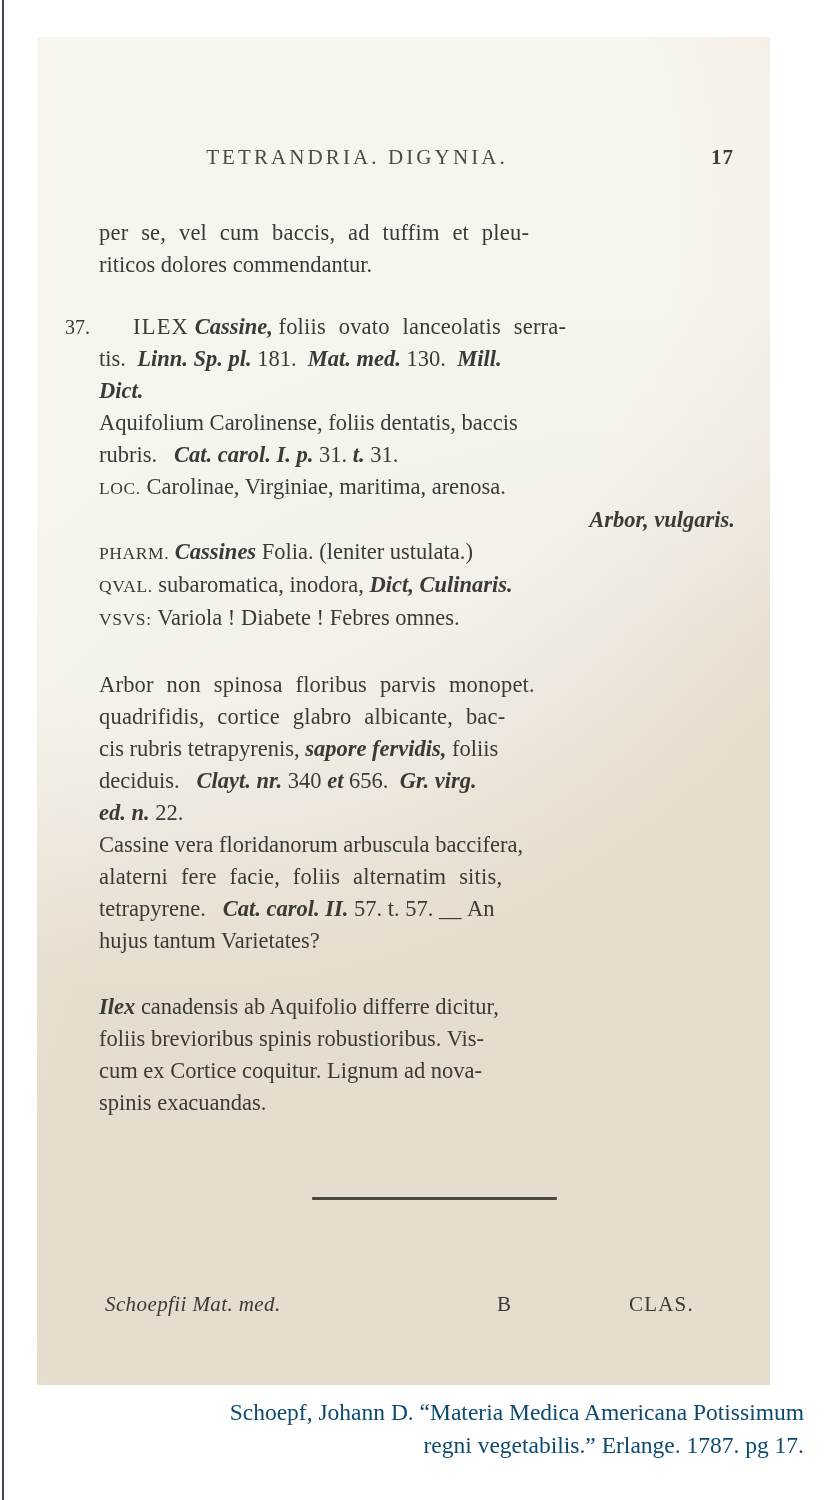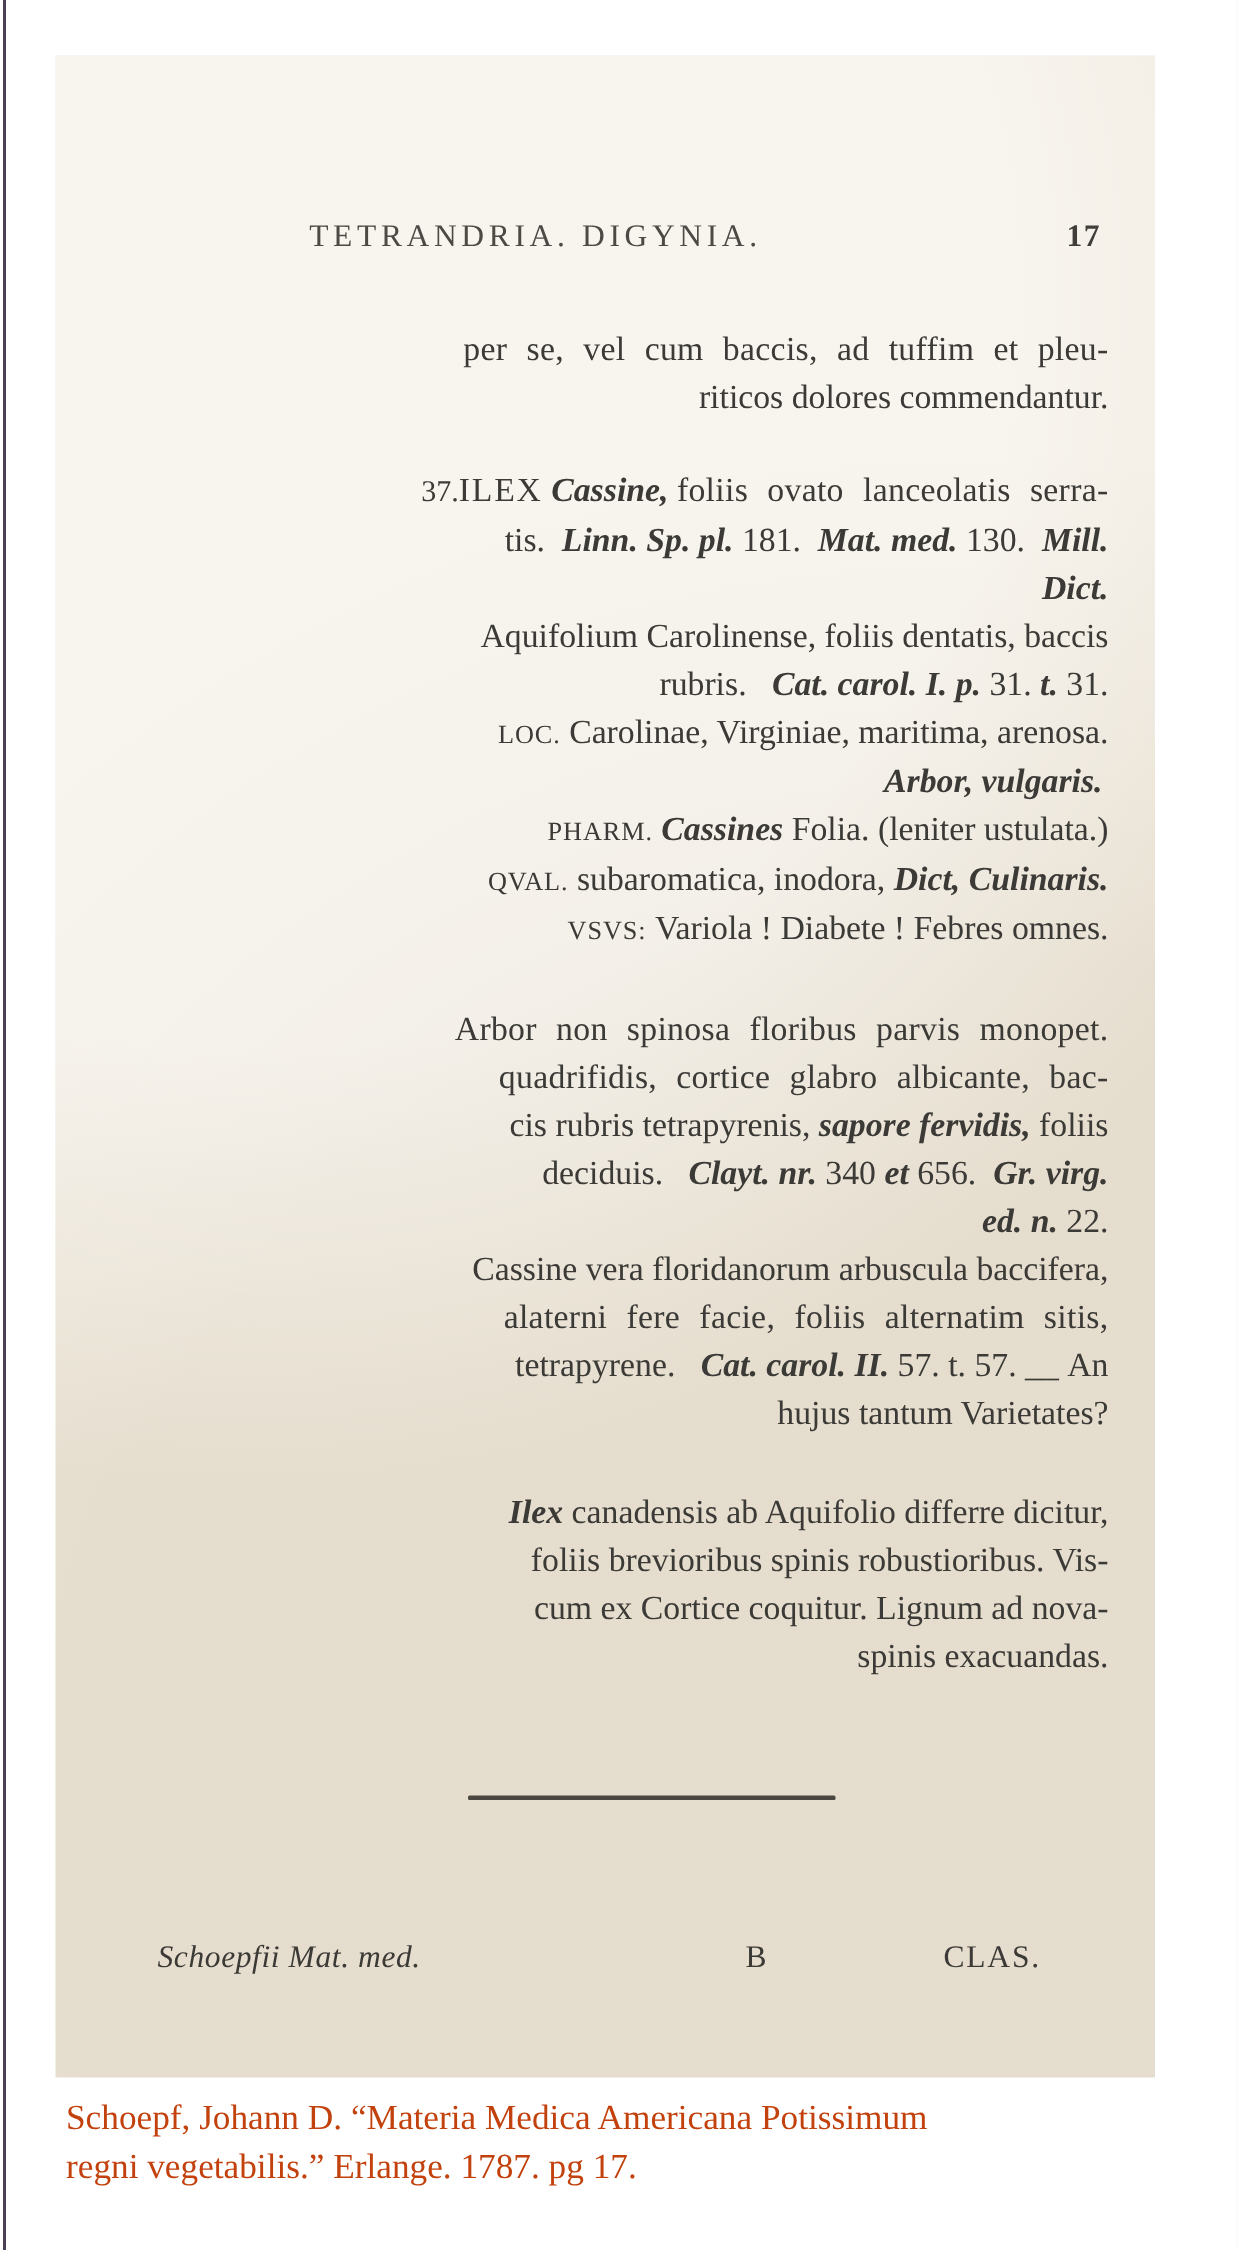--- a/index.html
+++ b/index.html
@@ -111,21 +111,20 @@
     letter-spacing: 1.2px;
   }
   .right-line {
     display: block;
     text-align: right;
     padding-right: 4px;
   }
   .j-line {
     display: block;
     white-space: nowrap;
-    text-align: right;
   }
   .sp-w { letter-spacing: .2px; word-spacing: 7px; }
 
   
   #section-rule {
     position: absolute;
     left: 275px;
     top: 1160px;
     width: 245px;
     height: 3px;
@@ -167,21 +166,22 @@
 
   
   #caption {
     position: absolute;
     left: 44px;
     top: 1396px;
     width: 760px;
     font-family: "Liberation Serif", serif;
     font-size: 23.5px;
     line-height: 33px;
-    color: #c2410c;
+    color: #0c4a6e;
+    text-align: right;
   }
   #caption span { display: block; white-space: nowrap; }
 </style>
 </head>
 <body>
 
 <div id="figure-border-left"></div>
 
 <div id="scan-page">
   <div class="page-inner">

